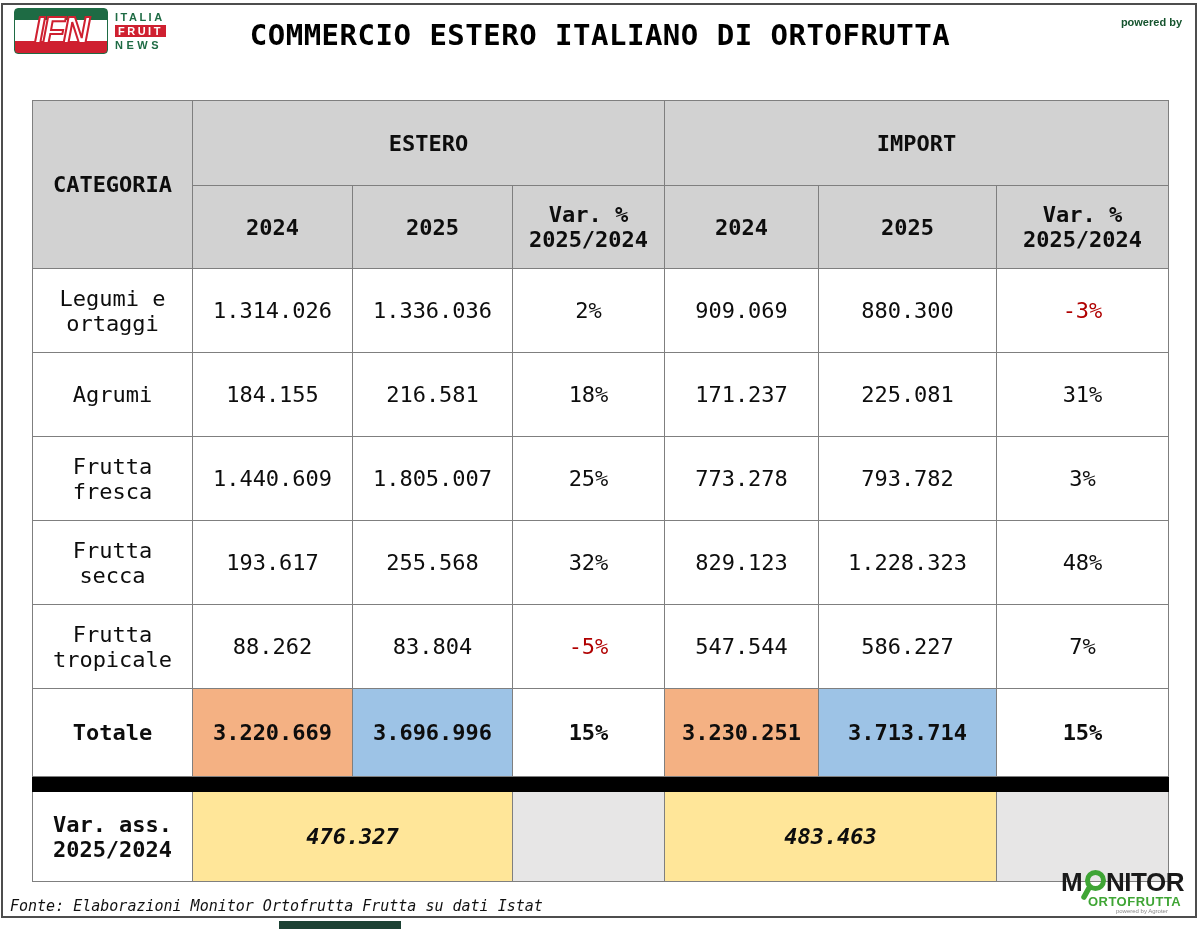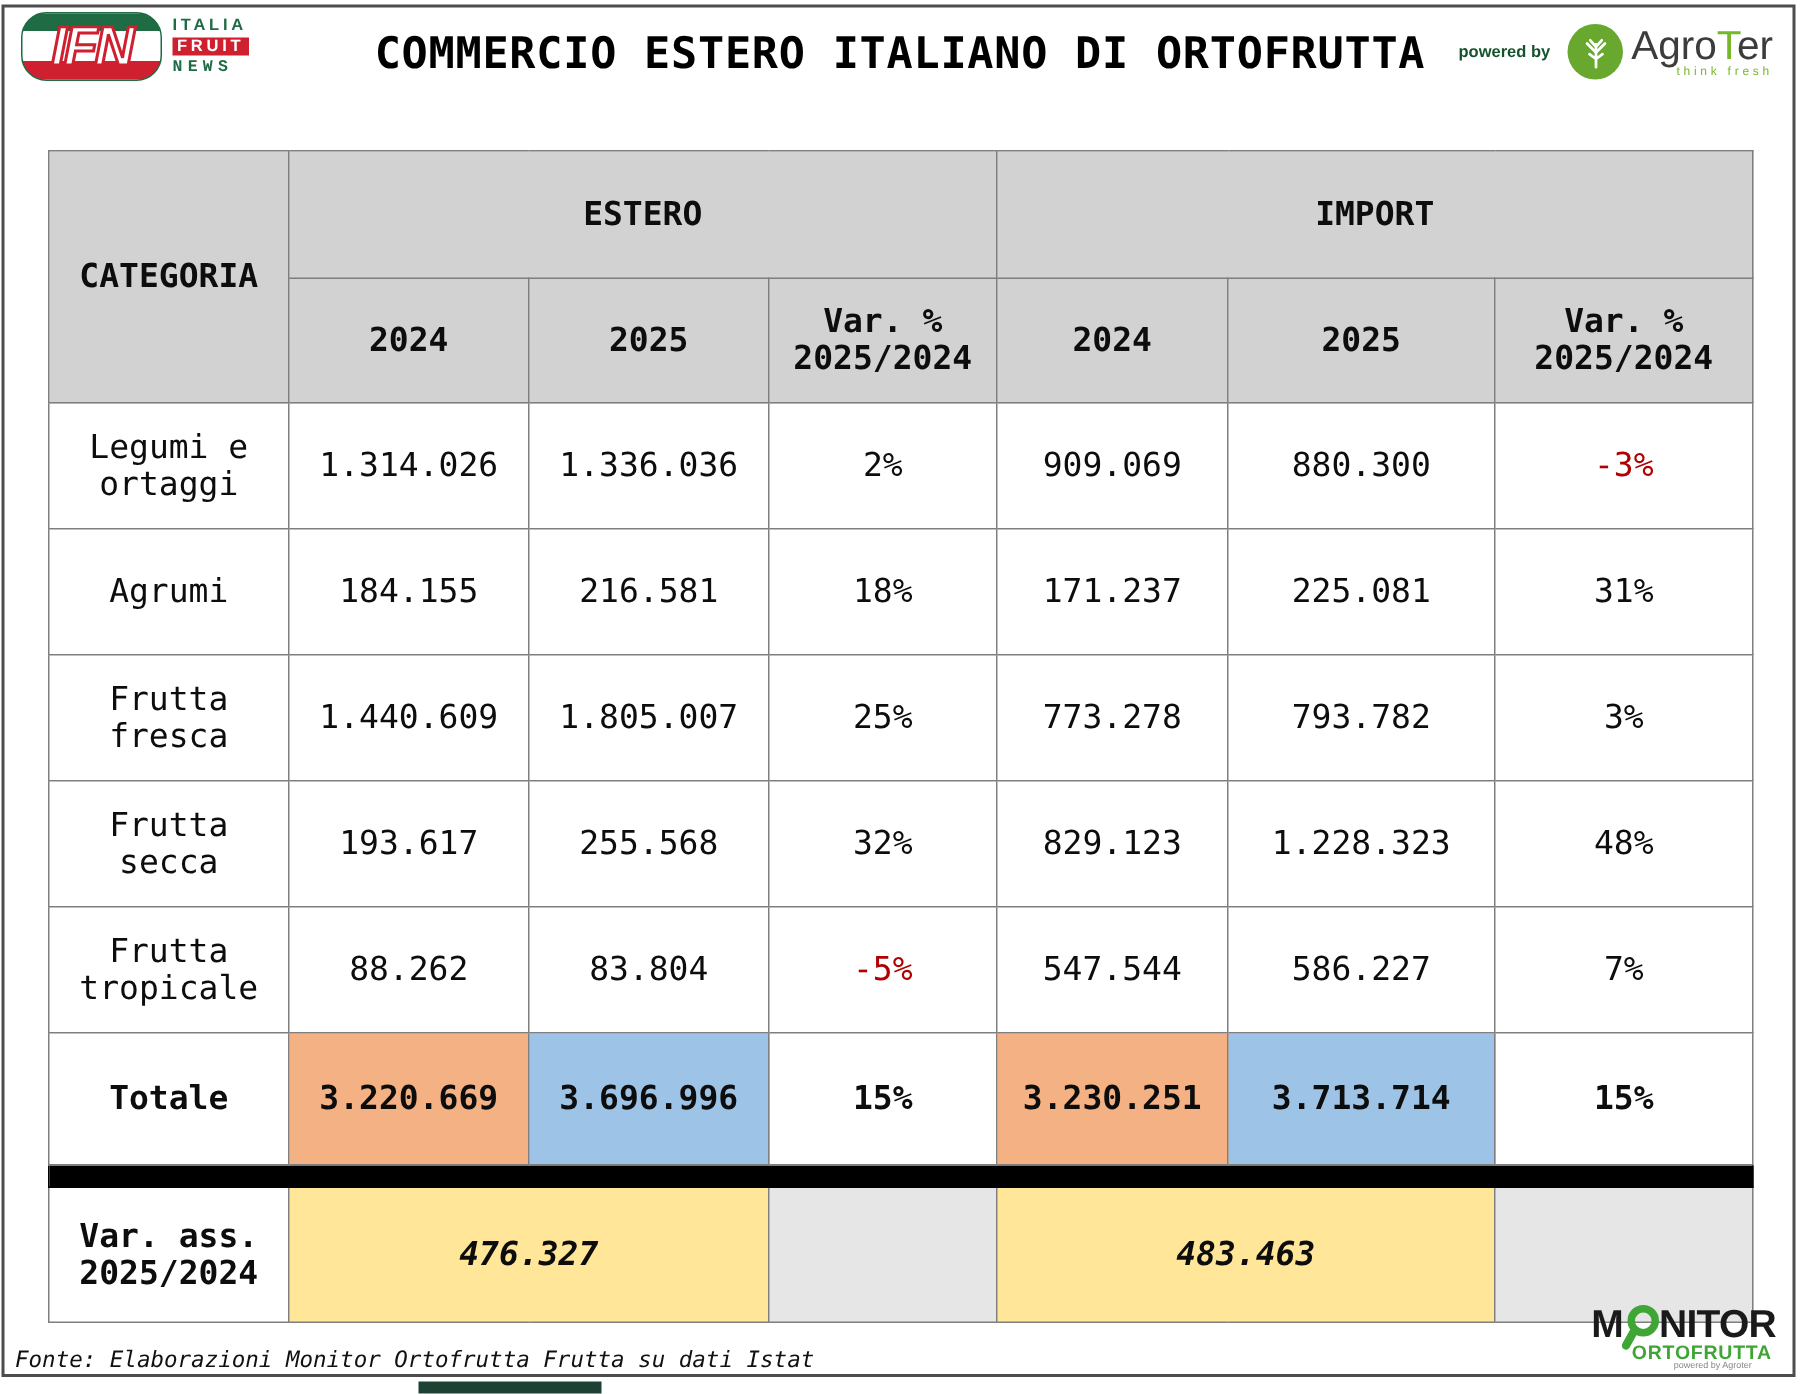--- a/index.html
+++ b/index.html
@@ -14,34 +14,34 @@
   }
 
   
   .title {
     position:absolute; top:14px; left:0; width:1200px; text-align:center;
     font-weight:bold; font-size:29px; line-height:43px; color:#000;
     white-space:pre; letter-spacing:0.5px;
   }
   .ifn { position:absolute; left:14px; top:8px; display:flex; gap:7px; align-items:center; }
   .ifn-badge {
-    width:94px; height:46px; border-radius:17px; display:flex; align-items:center; justify-content:center;
+    width:94px; height:46px; border-radius:4px; display:flex; align-items:center; justify-content:center;
     background:linear-gradient(180deg,#1e6b44 0%,#1e6b44 26%,#ffffff 26%,#ffffff 72%,#cf2030 72%,#cf2030 100%);
     border:1px solid #1e6b44;
   }
   .ifn-text {
     font-family:"Liberation Sans", sans-serif; font-weight:bold; font-style:italic;
     font-size:37px; color:#ffffff; letter-spacing:-2px;
     -webkit-text-stroke:2px #cf2030; text-shadow:0 0 1px #cf2030;
   }
   .ifn-words { display:flex; flex-direction:column; gap:2px;
     font-family:"Liberation Sans", sans-serif; font-weight:bold; font-size:11px; line-height:12px; }
   .ifn-w1 { color:#1e6b44; letter-spacing:2.5px; }
   .ifn-w2 { color:#ffffff; background:#cf2030; letter-spacing:2.5px; padding:0 3px; width:fit-content; }
-  .ifn-w3 { color:#1e6b44; letter-spacing:3.5px;font-family:Liberation Mono, monospace; }
+  .ifn-w3 { color:#1e6b44; letter-spacing:3.5px; }
 
   .powered { position:absolute; right:18px; top:16px; display:flex; align-items:center; gap:12px; }
   .powered-label { font-family:"Liberation Sans", sans-serif; font-weight:bold; font-size:11px; color:#14532d;margin-left:40px; }
   .agroter { display:flex; align-items:center; gap:5px; }
   .agroter-circle { width:37px; height:37px; border-radius:50%; background:#69a82f;
     display:flex; align-items:center; justify-content:center; }
   .agroter-text { display:flex; flex-direction:column; align-items:flex-end; }
   .agroter-name { font-family:"Liberation Sans", sans-serif; font-size:27px; line-height:26px; color:#3c3c3b; }
   .agroter-name .accent { color:#76b82a; }
   .agroter-tag { font-family:"Liberation Sans", sans-serif; font-size:8px; color:#76b82a; letter-spacing:2.5px; }
@@ -101,31 +101,20 @@
     <span class="ifn-w1">ITALIA</span>
     <span class="ifn-w2">FRUIT</span>
     <span class="ifn-w3">NEWS</span>
   </div>
 </div>
 
 <div class="title"><span>COMMERCIO ESTERO ITALIANO DI ORTOFRUTTA</span><br></div>
 
 <div class="powered">
   <span class="powered-label">powered by</span>
-  <div class="agroter">
-    <div class="agroter-circle">
-      <svg width="26" height="26" viewBox="0 0 24 24">
-        <path d="M12 21 V7 M12 12 L6.5 6.5 M12 12 L17.5 6.5 M12 8.5 L8.5 4.5 M12 8.5 L15.5 4.5 M12 16 L8 13 M12 16 L16 13" stroke="#ffffff" stroke-width="1.7" fill="none" stroke-linecap="round"></path>
-      </svg>
-    </div>
-    <div class="agroter-text">
-      <span class="agroter-name"><span>Agro</span><span class="accent">T</span><span>er</span></span>
-      <span class="agroter-tag">think fresh</span>
-    </div>
-  </div>
 </div>
 
 <table class="trade">
   <colgroup>
     <col style="width:160px">
       <col style="width:160px">
       <col style="width:160px">
       <col style="width:152px">
     <col style="width:154px">
       <col style="width:178px">

